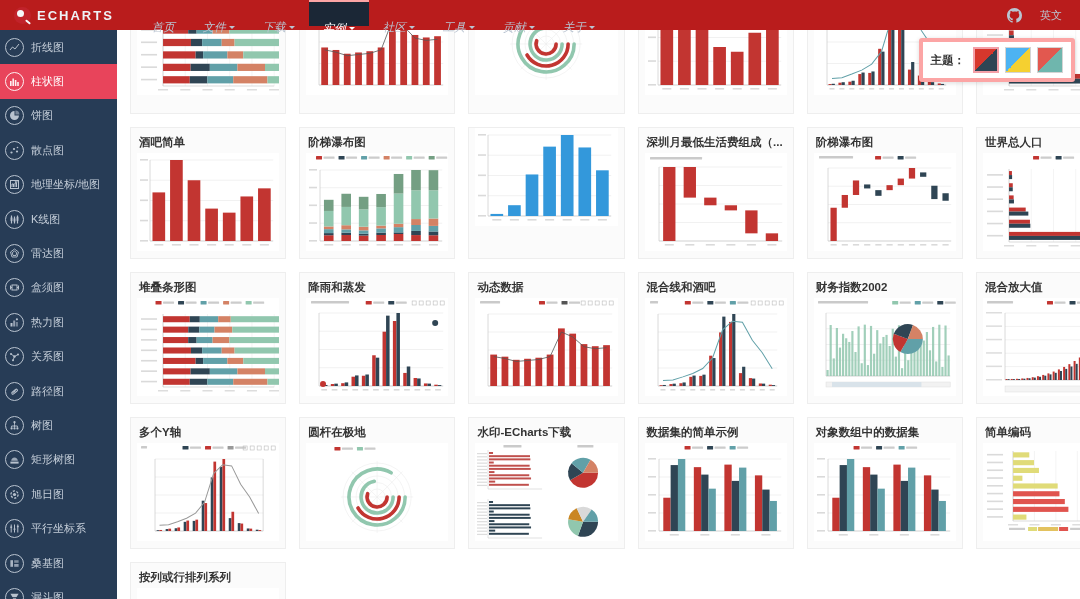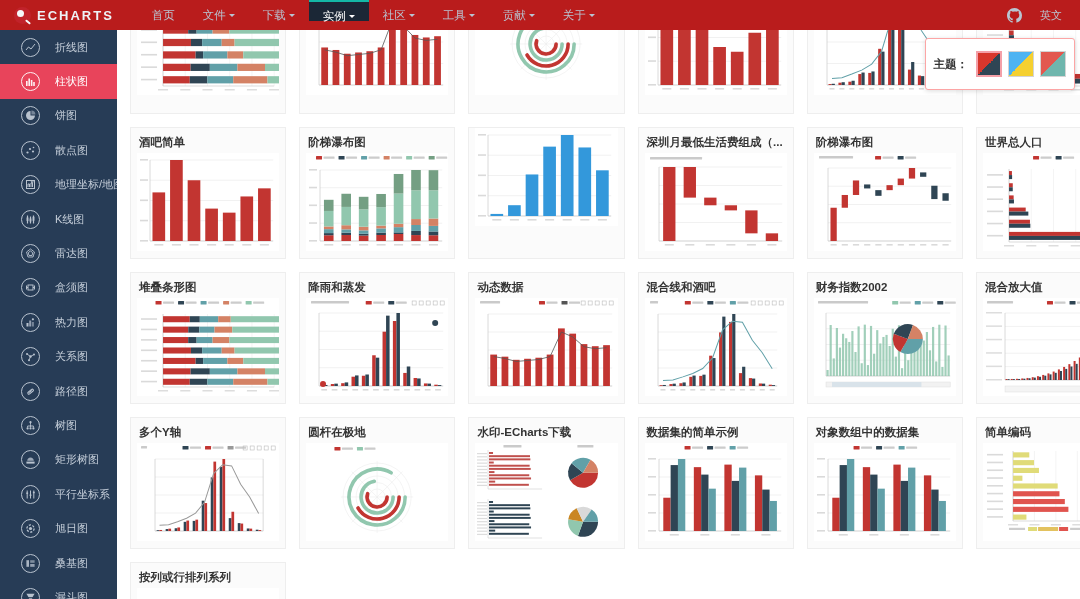--- a/index.html
+++ b/index.html
@@ -46,28 +46,28 @@
     transform: rotate(40deg);
     border-radius: 1px;
   }
   .brand-text {
     color: #eef2f6; font-size: 13px;
     font-weight: bold; letter-spacing: 2.0px;
   }
   .nav { display: flex; align-items: stretch; height: 30px; margin-left: 14px; }
   .nav-item {
     color: #b9c4d1; font-size: 11.5px;
-    padding: 0 14px;
+    padding: 12px 14px;
     height: 21px; line-height: 30px;
-    cursor: pointer; white-space: nowrap;
+    cursor: pointer; white-space: nowrap; font-style: italic;
   }
   .nav-item.active {
     background: #1b2736;
     color: #fff;
-    border-top: 2px solid #14b8a6;
+    border-top: 2px solid #fca5a5;
     line-height: 28px;
   }
   .caret {
     display: inline-block;
     border-left: 3px solid transparent;
     border-right: 3px solid transparent;
     border-top: 3px solid currentColor;
     margin-left: 3px;
     vertical-align: 2px;
   }
@@ -82,24 +82,23 @@
   .sidebar {
     position: absolute; top: 30px; left: 0;
     width: 117px; height: 569px;
     background: #273c56;
     overflow: hidden;
     z-index: 20;
   }
   .side-item {
     display: flex; align-items: center;
     height: 34.4px;
-    padding-left: 21px;
+    padding-left: 5px;
     color: #c5ced9; font-size: 11px;
     cursor: pointer;
-    gap: 8px;
   }
   .side-item.active { background: #e8445b; color: #fff; }
   .side-ic {
     width: 19px; height: 19px;
     border: 1px solid currentColor;
     border-radius: 50%;
     margin-right: 7px;
     flex: 0 0 auto;
     display: flex; align-items: center; justify-content: center;
     opacity: .92;
@@ -143,25 +142,25 @@
     position: relative;
     overflow: hidden;
   }
   .card.partial .card-canvas { height: 112px; }
   .mini { width: 100%; height: 100%; display: block; }
 
   
   .theme-panel {
     position: absolute; right: 5px; top: 38px;
     background: #fff;
-    border: 1px solid #fca5a5;
+    border: 4px solid #fca5a5;
     border-radius: 3px;
     box-shadow: 0 1px 5px rgba(0,0,0,.14);
     display: flex; align-items: center;
-    padding: 12px 8px;
+    padding: 5px 8px;
     gap: 6px;
     z-index: 60;
   }
   .theme-label { font-size: 11.5px; color: #333; font-weight: bold; margin-right: 2px; }
   .swatch {
     width: 26px; height: 26px;
     border: 1px solid #d4d4d4;
     cursor: pointer;
     position: relative;
     overflow: hidden;
@@ -368,42 +367,42 @@
             <path d="M1.4 7.6h8.2v2H1.4z"></path>
             <path d="M2.2 6.8c0-2 1.5-3.4 3.3-3.4s3.3 1.4 3.3 3.4z" opacity=".8"></path>
           </g>
         </svg>
       </span>
       <span class="side-label">矩形树图</span>
     </div>
     <div class="side-item">
       <span class="side-ic">
         <svg viewBox="0 0 11 11">
+          <g fill="none" stroke="currentColor" stroke-width="1.3">
+            <circle cx="5.5" cy="5.5" r="3.6" stroke-dasharray="2.2 1.5"></circle>
+          </g>
+          <circle cx="5.5" cy="5.5" r="1.6" fill="currentColor"></circle>
+        </svg>
+      </span>
+      <span class="side-label">旭日图</span>
+    </div>
+    <div class="side-item">
+      <span class="side-ic">
+        <svg viewBox="0 0 11 11">
           <g stroke="currentColor" stroke-width="1" fill="none">
             <path d="M2.2 1.5v8M5.5 1.5v8M8.8 1.5v8"></path>
           </g>
           <g fill="currentColor">
             <rect x="1.3" y="3.5" width="1.8" height="1.4"></rect>
             <rect x="4.6" y="5.5" width="1.8" height="1.4"></rect>
             <rect x="7.9" y="2.8" width="1.8" height="1.4"></rect>
           </g>
         </svg>
       </span>
       <span class="side-label">平行坐标系</span>
-    </div>
-    <div class="side-item">
-      <span class="side-ic">
-        <svg viewBox="0 0 11 11">
-          <g fill="none" stroke="currentColor" stroke-width="1.3">
-            <circle cx="5.5" cy="5.5" r="3.6" stroke-dasharray="2.2 1.5"></circle>
-          </g>
-          <circle cx="5.5" cy="5.5" r="1.6" fill="currentColor"></circle>
-        </svg>
-      </span>
-      <span class="side-label">旭日图</span>
     </div>
     <div class="side-item">
       <span class="side-ic">
         <svg viewBox="0 0 11 11">
           <g fill="currentColor">
             <rect x="1.4" y="2.2" width="2.6" height="6.6" opacity=".9"></rect>
             <rect x="5.2" y="2.2" width="4.4" height="2.6" opacity=".6"></rect>
             <rect x="5.2" y="6" width="4.4" height="2.8" opacity=".75"></rect>
           </g>
         </svg>

